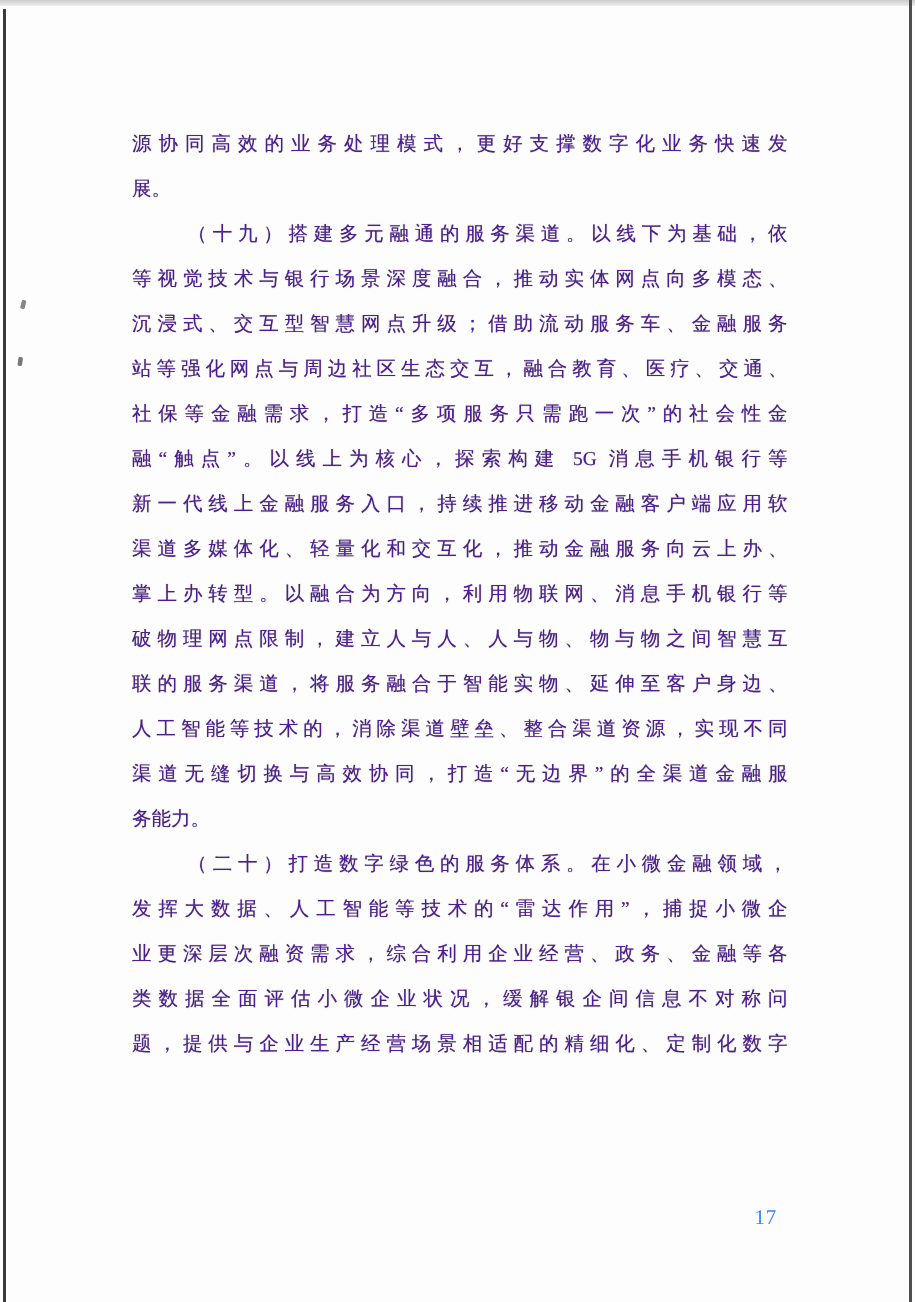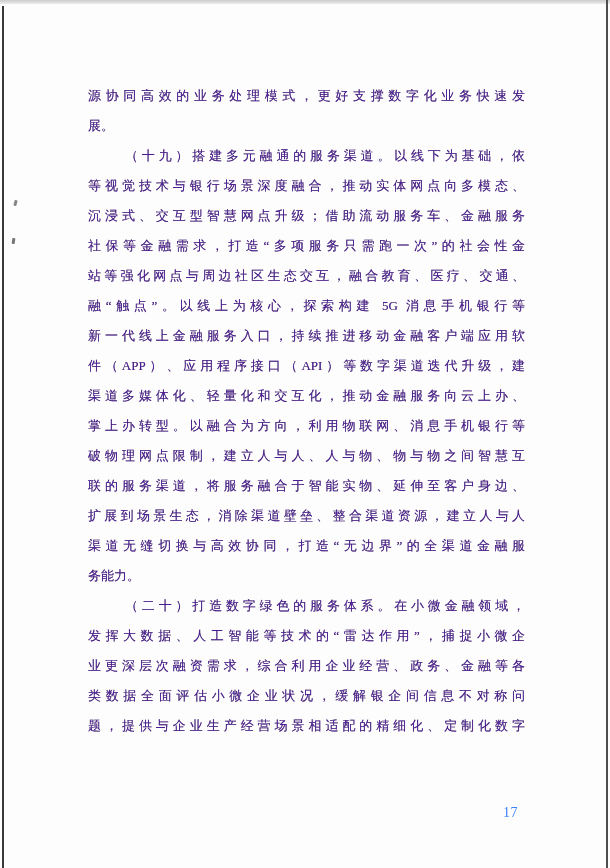--- a/index.html
+++ b/index.html
@@ -82,30 +82,29 @@
   <div class="edge-right"></div>
   <div class="speck s1"></div>
   <div class="speck s2"></div>
 
   <div class="doc-body">
       <div class="line stretch">源协同高效的业务处理模式，更好支撑数字化业务快速发</div>
       <div class="line">展。</div>
       <div class="line indent stretch">（十九）搭建多元融通的服务渠道。以线下为基础，依</div>
       <div class="line stretch">等视觉技术与银行场景深度融合，推动实体网点向多模态、</div>
       <div class="line stretch">沉浸式、交互型智慧网点升级；借助流动服务车、金融服务</div>
+      <div class="line stretch">站等强化网点与周边社区生态交互，融合教育、医疗、交通、</div>
       <div class="line stretch">社保等金融需求，打造“多项服务只需跑一次”的社会性金</div>
-      <div class="line stretch">站等强化网点与周边社区生态交互，融合教育、医疗、交通、</div>
       <div class="line stretch">融“触点”。以线上为核心，探索构建 5G 消息手机银行等</div>
       <div class="line stretch">新一代线上金融服务入口，持续推进移动金融客户端应用软</div>
-      <div class="line stretch">件（APP）、应用程序接口（API）等数字渠道迭代升级，建</div>
       <div class="line stretch">渠道多媒体化、轻量化和交互化，推动金融服务向云上办、</div>
       <div class="line stretch">掌上办转型。以融合为方向，利用物联网、消息手机银行等</div>
       <div class="line stretch">破物理网点限制，建立人与人、人与物、物与物之间智慧互</div>
       <div class="line stretch">联的服务渠道，将服务融合于智能实物、延伸至客户身边、</div>
-      <div class="line stretch">扩展到场景生态，消除渠道壁垒、整合渠道资源，建立人与人</div>
+      <div class="line stretch">人工智能等技术的，消除渠道壁垒、整合渠道资源，实现不同</div>
       <div class="line stretch">渠道无缝切换与高效协同，打造“无边界”的全渠道金融服</div>
       <div class="line">务能力。</div>
       <div class="line indent stretch">（二十）打造数字绿色的服务体系。在小微金融领域，</div>
       <div class="line stretch">发挥大数据、人工智能等技术的“雷达作用”，捕捉小微企</div>
       <div class="line stretch">业更深层次融资需求，综合利用企业经营、政务、金融等各</div>
       <div class="line stretch">类数据全面评估小微企业状况，缓解银企间信息不对称问</div>
       <div class="line stretch">题，提供与企业生产经营场景相适配的精细化、定制化数字</div>
     </div>
 
   <div class="page-number">17</div>

